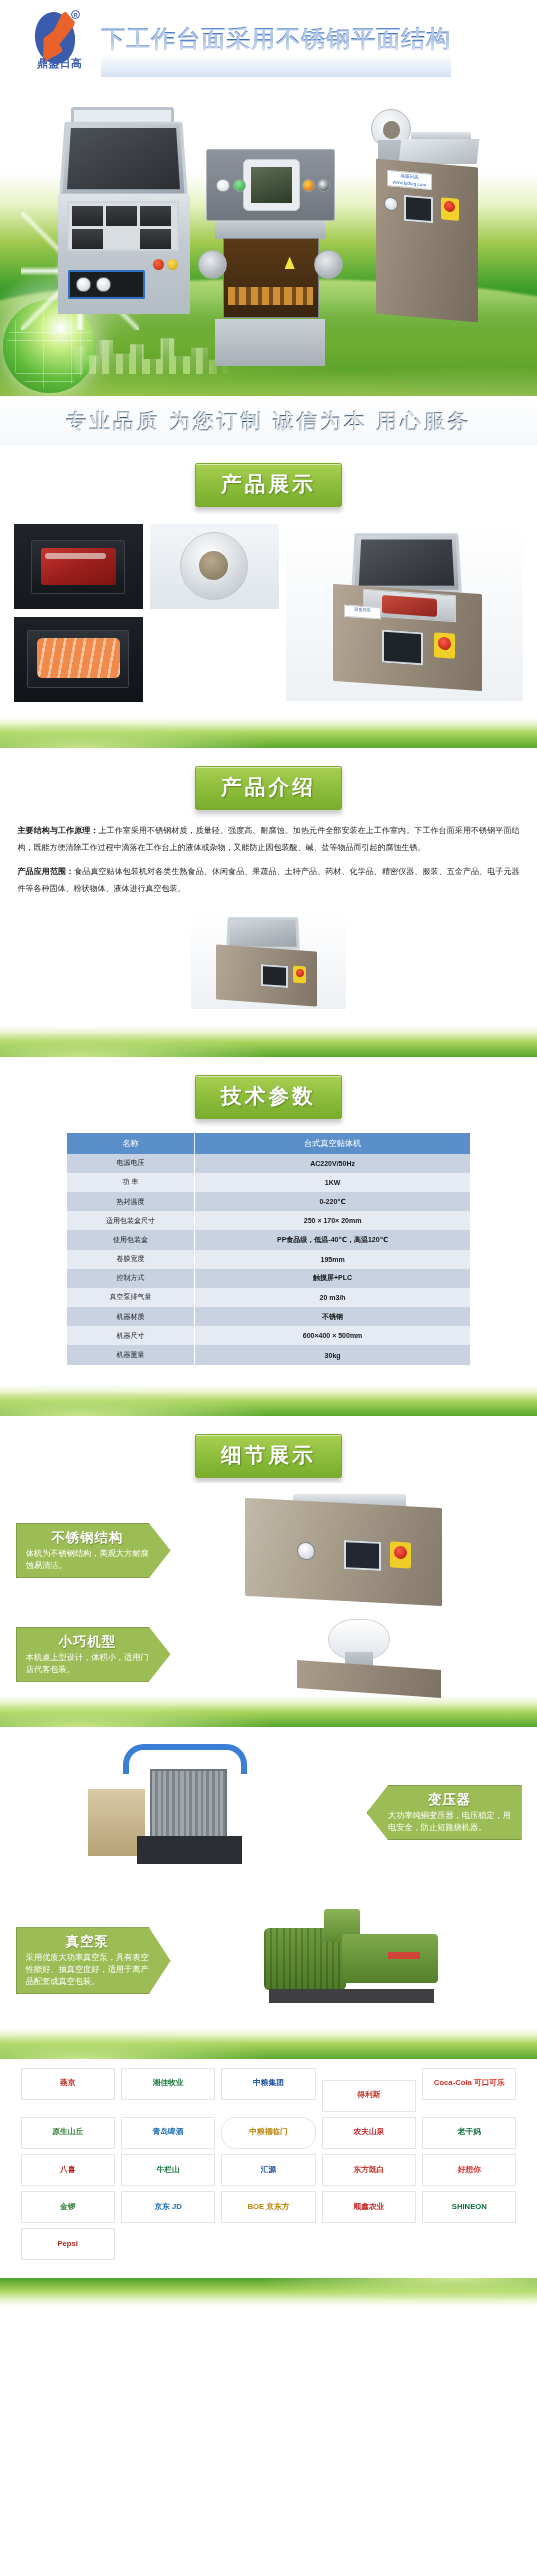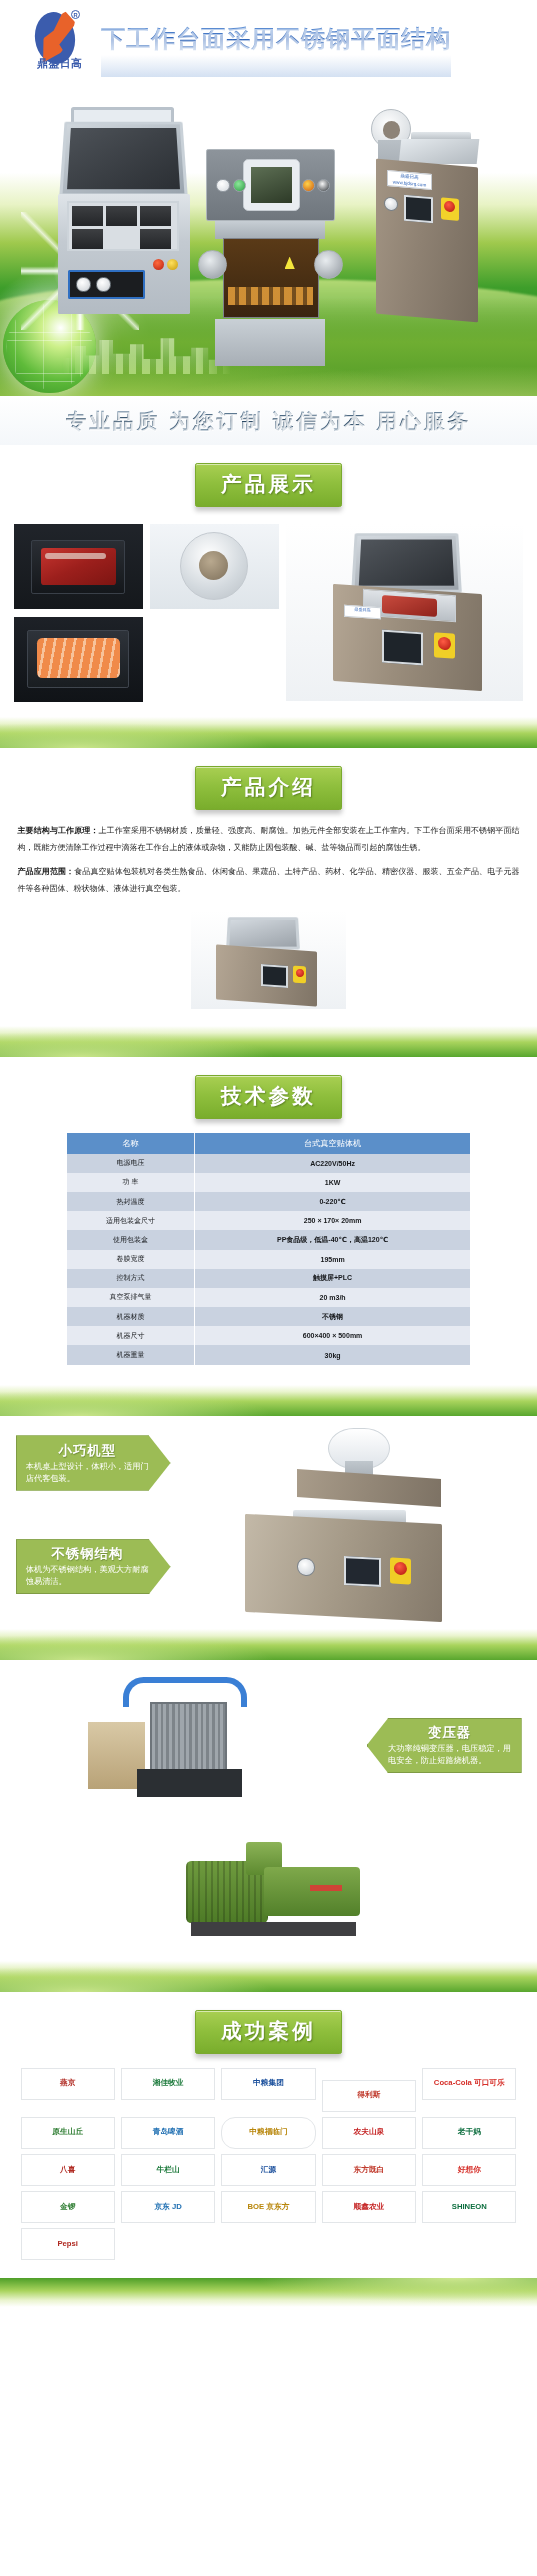--- a/index.html
+++ b/index.html
@@ -613,53 +613,56 @@
           <tr>
             <td>机器重量</td>
             <td class="val">30kg</td>
           </tr>
         </tbody>
     </table>
   </div>
 
   <div class="green-strip"></div>
 
+  <div class="sec-title-wrap">
+    <div class="sec-title">细节展示</div>
+  </div>
 
   <div class="detail-block">
-    <div class="callout-row">
-      <div class="callout">
-        <h4>小巧机型</h4>
-        <p>本机桌上型设计，体积小，适用门店代客包装。</p>
-      </div>
-      <div class="callout-photo">
-        <div class="ph-detail1">
-          <div class="d1roll"></div>
-            <div class="d1arm"></div>
-            <div class="d1cab"></div>
-        </div>
-      </div>
-    </div>
-
     <div class="callout-row">
       <div class="callout">
         <h4>不锈钢结构</h4>
         <p>体机为不锈钢结构，美观大方耐腐蚀易清洁。</p>
       </div>
       <div class="callout-photo">
         <div class="ph-detail2">
           <div class="d2lid"></div>
             <div class="d2cab"></div>
             <div class="d2gauge"></div>
           <div class="d2hmi"></div>
             <div class="d2stop">
               <b></b>
             </div>
         </div>
       </div>
     </div>
+
+    <div class="callout-row">
+      <div class="callout">
+        <h4>小巧机型</h4>
+        <p>本机桌上型设计，体积小，适用门店代客包装。</p>
+      </div>
+      <div class="callout-photo">
+        <div class="ph-detail1">
+          <div class="d1roll"></div>
+            <div class="d1arm"></div>
+            <div class="d1cab"></div>
+        </div>
+      </div>
+    </div>
   </div>
 
   <div class="green-strip"></div>
 
   <div class="detail-block">
     <div class="callout-row">
       <div class="callout-photo">
         <div class="trans-photo">
           <div class="twood"></div>
             <div class="twire"></div>
@@ -667,37 +670,38 @@
             <div class="tblk"></div>
         </div>
       </div>
       <div class="callout left-point">
         <h4>变压器</h4>
         <p>大功率纯铜变压器，电压稳定，用电安全，防止短路烧机器。</p>
       </div>
     </div>
 
     <div class="callout-row">
+      <div class="callout">
+        <h4>真空泵</h4>
+        <p>采用优质大功率真空泵，具有表空性能好、抽真空度好，适用于离产品配套成真空包装。</p>
+      </div>
       <div class="callout-photo">
         <div class="pump-photo">
           <div class="pmotor"></div>
             <div class="phead"></div>
             <div class="ptank"></div>
           <div class="pred"></div>
             <div class="pbase"></div>
         </div>
       </div>
     </div>
   </div>
 
   <div class="green-strip"></div>
 
-  <div class="sec-title-wrap">
-    <div class="sec-title">成功案例</div>
-  </div>
 
   <div class="cases">
     <div class="logo-grid">
         <div class="logo-cell" style="color: rgb(176, 42, 34);">燕京</div>
         <div class="logo-cell" style="color: rgb(29, 122, 60);">湘佳牧业</div>
         <div class="logo-cell" style="color: rgb(26, 79, 156);">中粮集团</div>
         <div class="logo-cell" style="color: rgb(192, 57, 43); margin-top: 12px;">得利斯</div>
         <div class="logo-cell" style="color: rgb(214, 48, 42);">Coca-Cola 可口可乐</div>
         <div class="logo-cell" style="color: rgb(46, 125, 50);">原生山丘</div>
         <div class="logo-cell" style="color: rgb(31, 111, 178);">青岛啤酒</div>

